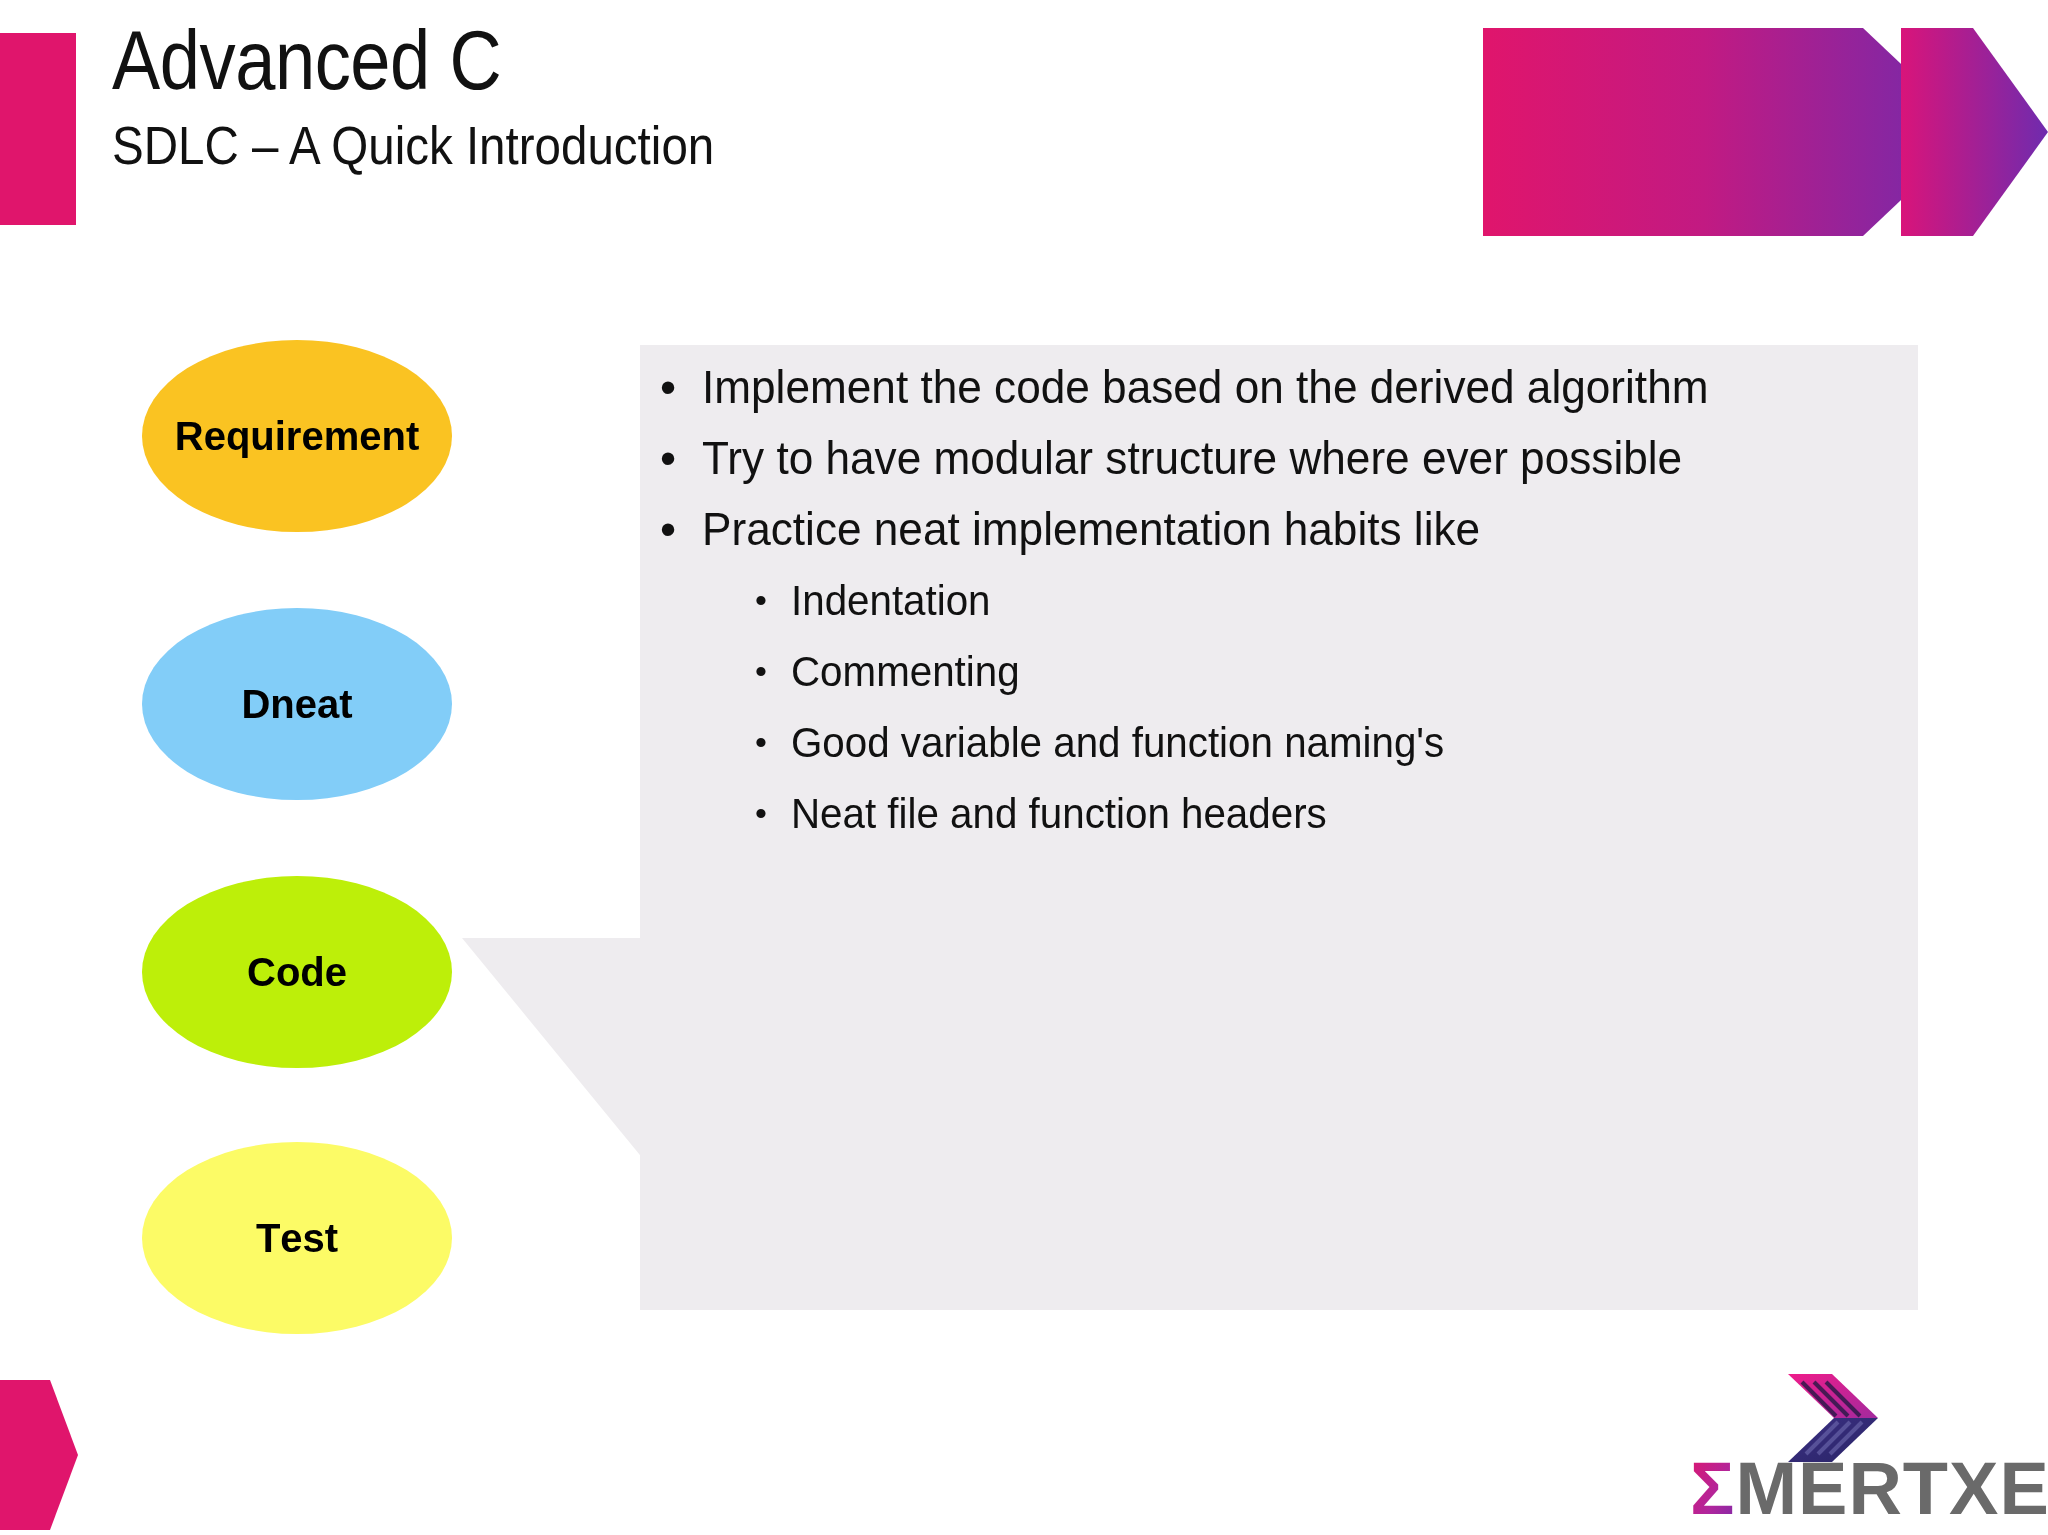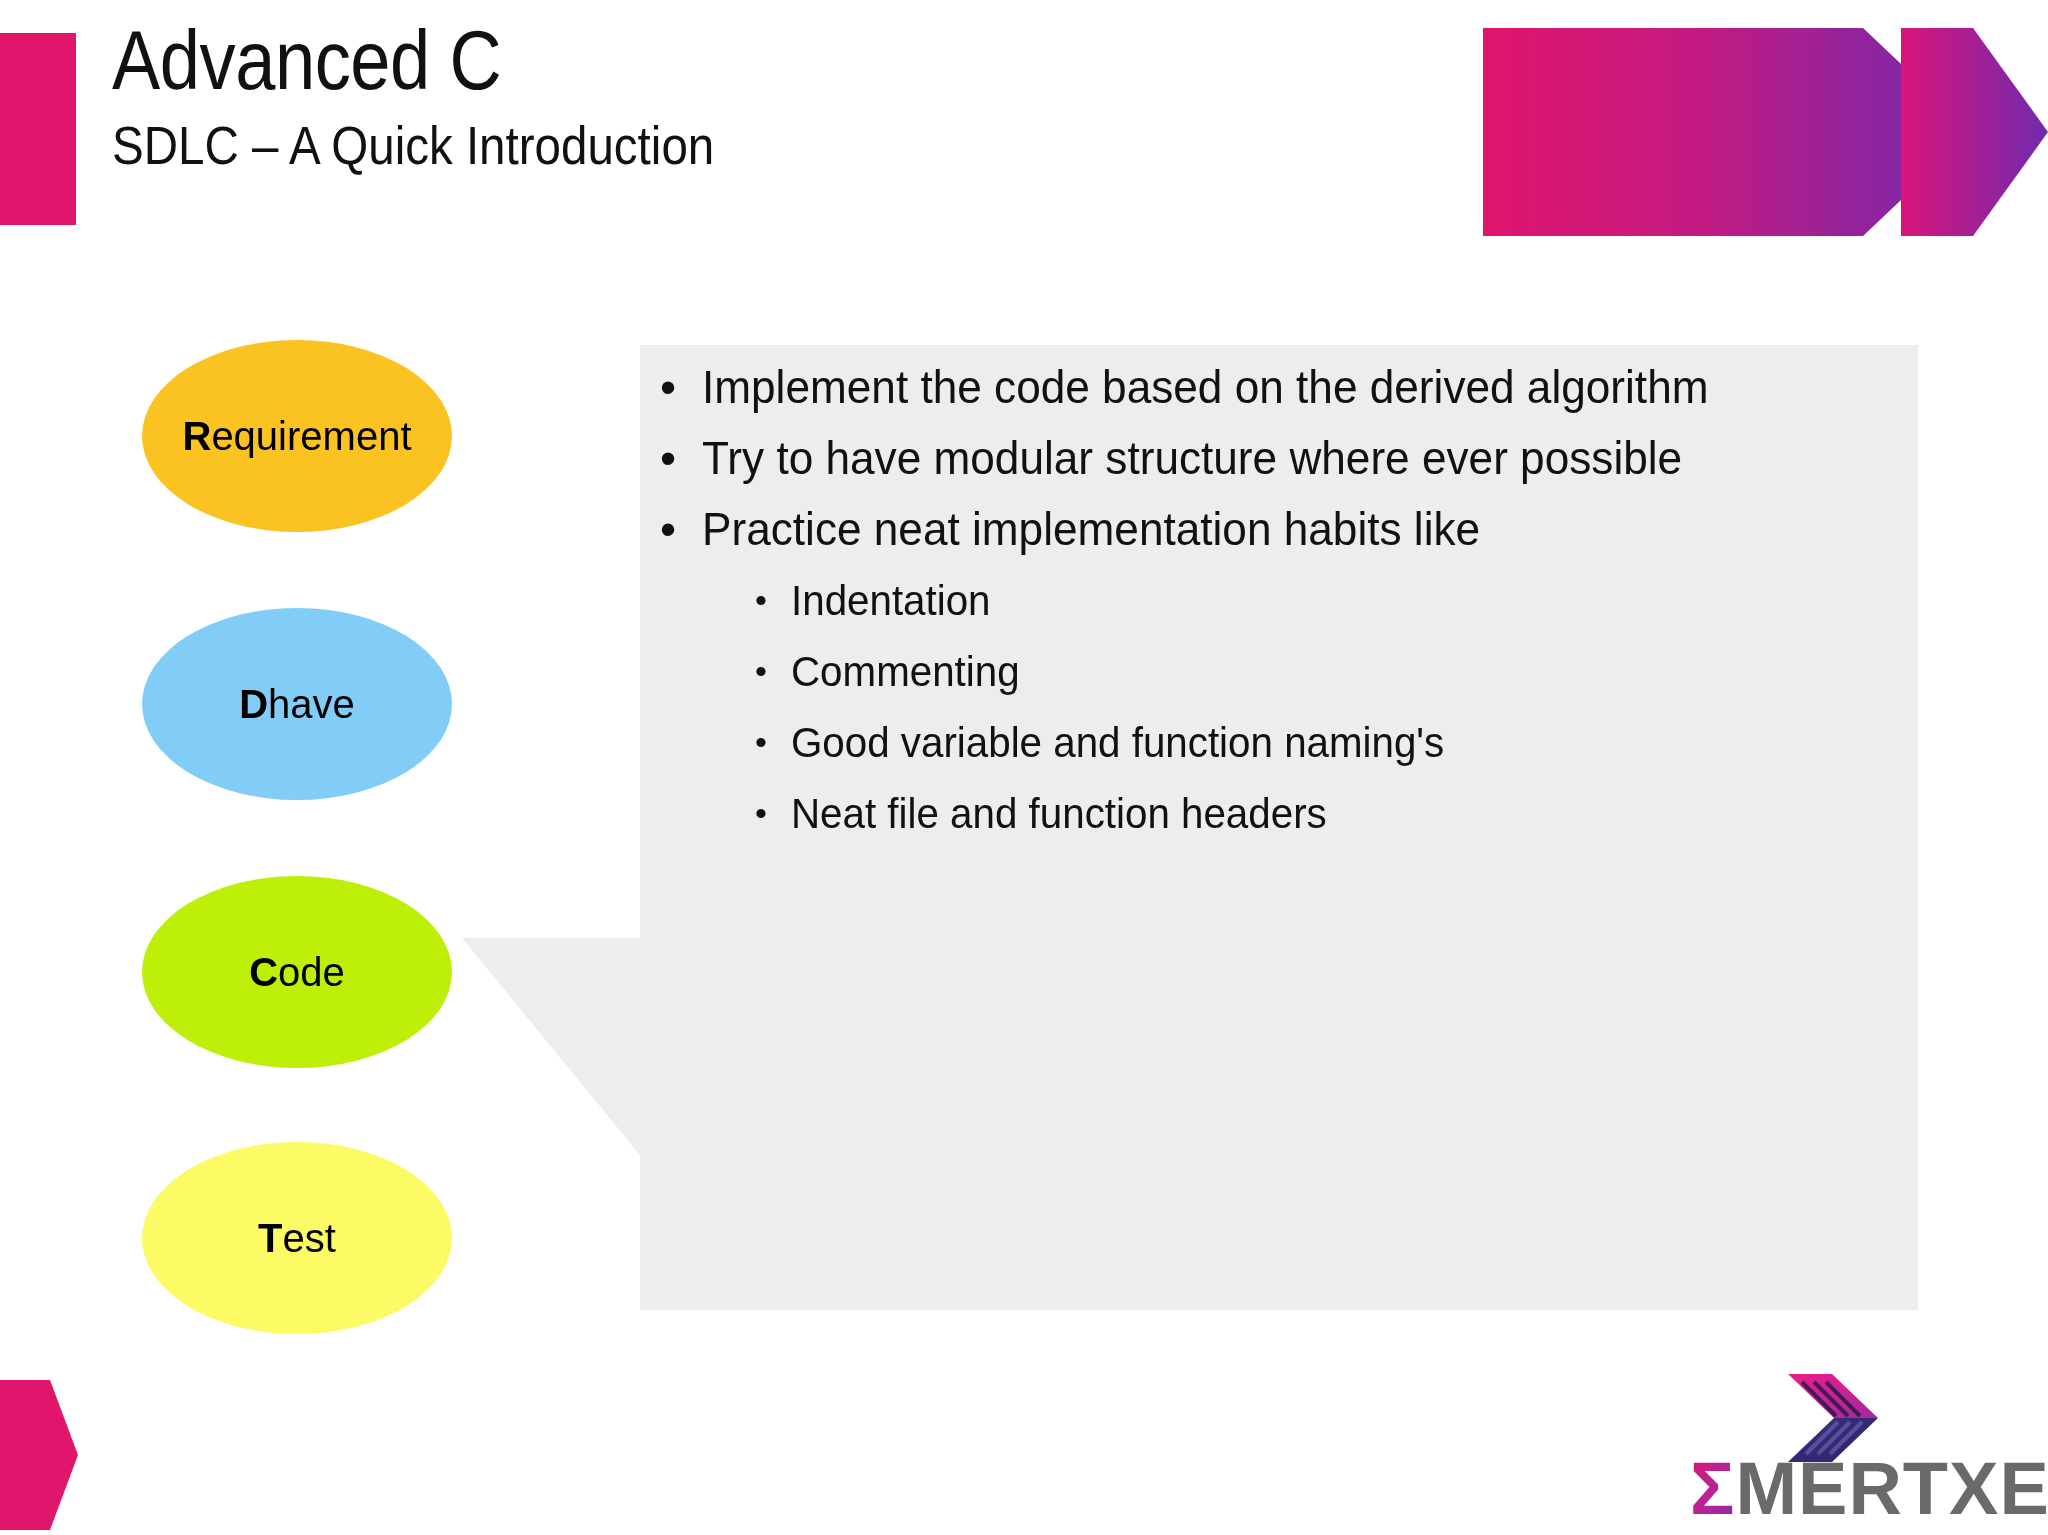--- a/index.html
+++ b/index.html
@@ -72,21 +72,21 @@
     justify-content: center;
     color: #000000;
     font-family: "Liberation Sans", sans-serif;
     font-size: 40px;
     white-space: nowrap;
   }
   .stage-ellipse .lead {
     font-weight: 700;
   }
   .stage-ellipse .rest {
-    font-weight: 400;
+    font-weight: 700;
   }
 
   #ellipse-requirement { left: 142px; top: 340px;  width: 310px; height: 192px; background: #fac322; }
   #ellipse-design      { left: 142px; top: 608px;  width: 310px; height: 192px; background: #82cdf8; }
   #ellipse-code        { left: 142px; top: 876px;  width: 310px; height: 192px; background: #bdef09; }
   #ellipse-test        { left: 142px; top: 1142px; width: 310px; height: 192px; background: #fcfb66; }
 
   
   .callout-tail {
     position: absolute;
@@ -223,21 +223,21 @@
 
 <div class="callout-box"></div>
 
 <div class="stage-ellipse" id="ellipse-requirement">
   <span class="lead">R</span>
     <span class="rest">equirement</span>
 </div>
 
 <div class="stage-ellipse" id="ellipse-design">
   <span class="lead">D</span>
-    <span class="rest">have</span>
+    <span class="rest">neat</span>
 </div>
 
 <div class="stage-ellipse" id="ellipse-code">
   <span class="lead">C</span>
     <span class="rest">ode</span>
 </div>
 
 <div class="stage-ellipse" id="ellipse-test">
   <span class="lead">T</span>
     <span class="rest">est</span>

